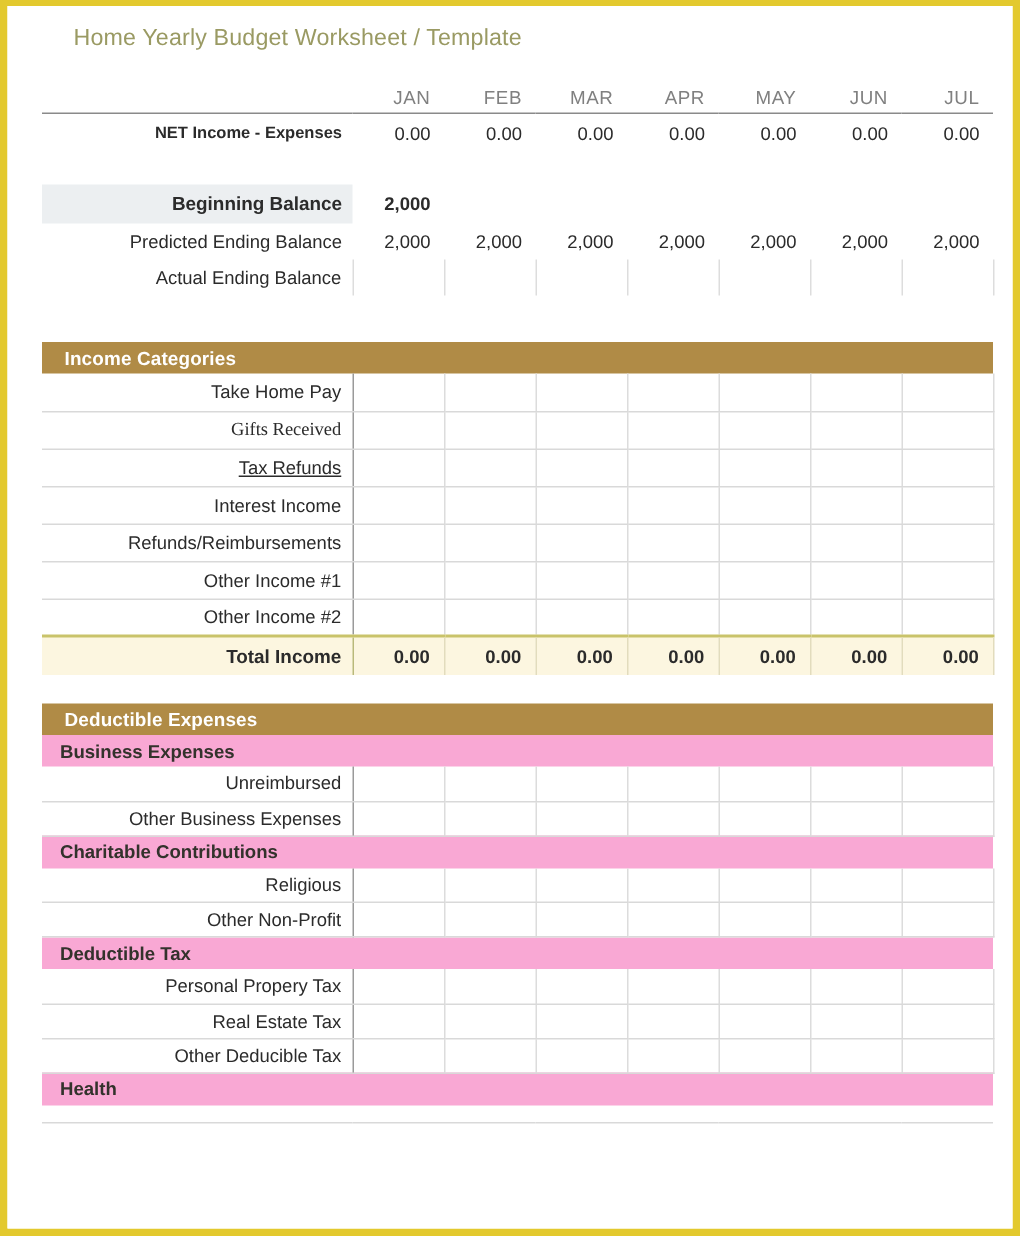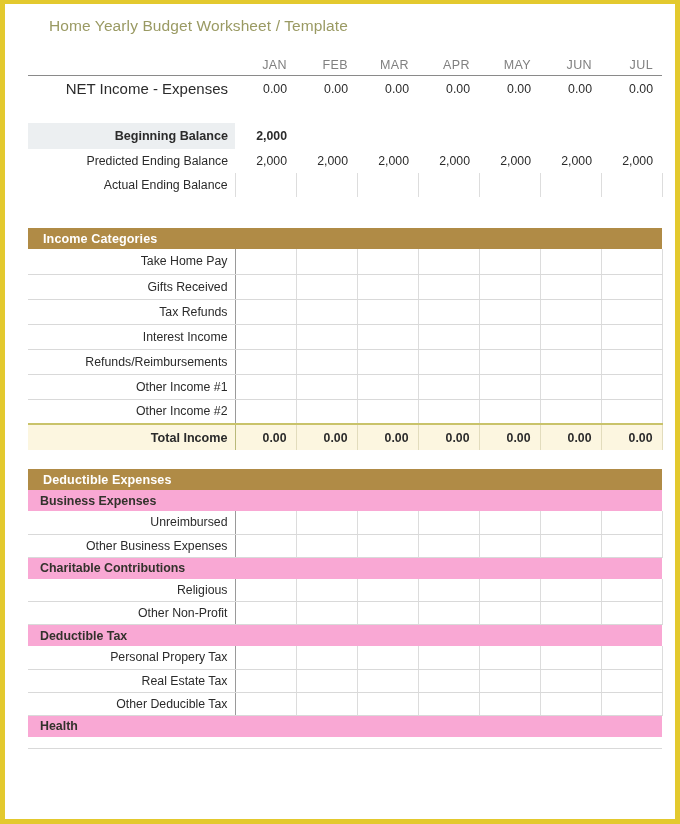--- a/index.html
+++ b/index.html
@@ -99,21 +99,21 @@
   .bar-summary .bartext {
     color: #ffffff;
     font-weight: bold;
     font-size: 12.3px;
     text-align: right;
     padding-right: 8px;
     letter-spacing: .1px;
   }
 
   .row-net td { height: 25px; }
-  .row-net .cell-label { font-weight: normal; font-size: 15px; }
+  .row-net .cell-label { font-weight: bold; font-size: 11px; }
 
   .spacer-row td { height: 22px; border: none; }
 
   .row-beg td { height: 26px; }
   .row-beg .cell-label {
     background: #eceff1;
     font-weight: bold;
     font-size: 12.6px;
   }
   .row-beg .cell-num { font-weight: bold; }
@@ -272,32 +272,32 @@
             <tr class="griditem" style="height: 25px;">
               <td class="cell-label" style="border-bottom: 1px solid rgb(217, 217, 217); border-right: 1px solid rgb(154, 154, 154); border-top: none;">Take Home Pay</td>
               <td class="cell-num mcell" style="border-bottom: 1px solid rgb(217, 217, 217); border-right: 1px solid rgb(220, 220, 220);"></td>
               <td class="cell-num mcell" style="border-bottom: 1px solid rgb(217, 217, 217); border-right: 1px solid rgb(220, 220, 220);"></td>
               <td class="cell-num mcell" style="border-bottom: 1px solid rgb(217, 217, 217); border-right: 1px solid rgb(220, 220, 220);"></td>
               <td class="cell-num mcell" style="border-bottom: 1px solid rgb(217, 217, 217); border-right: 1px solid rgb(220, 220, 220);"></td>
               <td class="cell-num mcell" style="border-bottom: 1px solid rgb(217, 217, 217); border-right: 1px solid rgb(220, 220, 220);"></td>
               <td class="cell-num mcell" style="border-bottom: 1px solid rgb(217, 217, 217); border-right: 1px solid rgb(220, 220, 220);"></td>
               <td class="cell-num mcell" style="border-bottom: 1px solid rgb(217, 217, 217); border-right: 1px solid rgb(220, 220, 220);"></td>
             </tr>
-            <tr class="griditem" style="height: 25px;">
+            <tr class="griditem" style="height: 25px; font-family: Liberation Serif, serif;">
               <td class="cell-label" style="border-bottom: 1px solid rgb(217, 217, 217); border-right: 1px solid rgb(154, 154, 154);">Gifts Received</td>
               <td class="cell-num mcell" style="border-bottom: 1px solid rgb(217, 217, 217); border-right: 1px solid rgb(220, 220, 220);"></td>
               <td class="cell-num mcell" style="border-bottom: 1px solid rgb(217, 217, 217); border-right: 1px solid rgb(220, 220, 220);"></td>
               <td class="cell-num mcell" style="border-bottom: 1px solid rgb(217, 217, 217); border-right: 1px solid rgb(220, 220, 220);"></td>
               <td class="cell-num mcell" style="border-bottom: 1px solid rgb(217, 217, 217); border-right: 1px solid rgb(220, 220, 220);"></td>
               <td class="cell-num mcell" style="border-bottom: 1px solid rgb(217, 217, 217); border-right: 1px solid rgb(220, 220, 220);"></td>
               <td class="cell-num mcell" style="border-bottom: 1px solid rgb(217, 217, 217); border-right: 1px solid rgb(220, 220, 220);"></td>
               <td class="cell-num mcell" style="border-bottom: 1px solid rgb(217, 217, 217); border-right: 1px solid rgb(220, 220, 220);"></td>
             </tr>
             <tr class="griditem" style="height: 25px;">
-              <td class="cell-label" style="border-bottom: 1px solid rgb(217, 217, 217); border-right: 1px solid rgb(154, 154, 154);">Tax Refunds</td>
+              <td class="cell-label" style="border-bottom: 1px solid rgb(217, 217, 217); border-right: 1px solid rgb(154, 154, 154); text-decoration: underline;">Tax Refunds</td>
               <td class="cell-num mcell" style="border-bottom: 1px solid rgb(217, 217, 217); border-right: 1px solid rgb(220, 220, 220);"></td>
               <td class="cell-num mcell" style="border-bottom: 1px solid rgb(217, 217, 217); border-right: 1px solid rgb(220, 220, 220);"></td>
               <td class="cell-num mcell" style="border-bottom: 1px solid rgb(217, 217, 217); border-right: 1px solid rgb(220, 220, 220);"></td>
               <td class="cell-num mcell" style="border-bottom: 1px solid rgb(217, 217, 217); border-right: 1px solid rgb(220, 220, 220);"></td>
               <td class="cell-num mcell" style="border-bottom: 1px solid rgb(217, 217, 217); border-right: 1px solid rgb(220, 220, 220);"></td>
               <td class="cell-num mcell" style="border-bottom: 1px solid rgb(217, 217, 217); border-right: 1px solid rgb(220, 220, 220);"></td>
               <td class="cell-num mcell" style="border-bottom: 1px solid rgb(217, 217, 217); border-right: 1px solid rgb(220, 220, 220);"></td>
             </tr>
             <tr class="griditem" style="height: 25px;">
               <td class="cell-label" style="border-bottom: 1px solid rgb(217, 217, 217); border-right: 1px solid rgb(154, 154, 154);">Interest Income</td>

